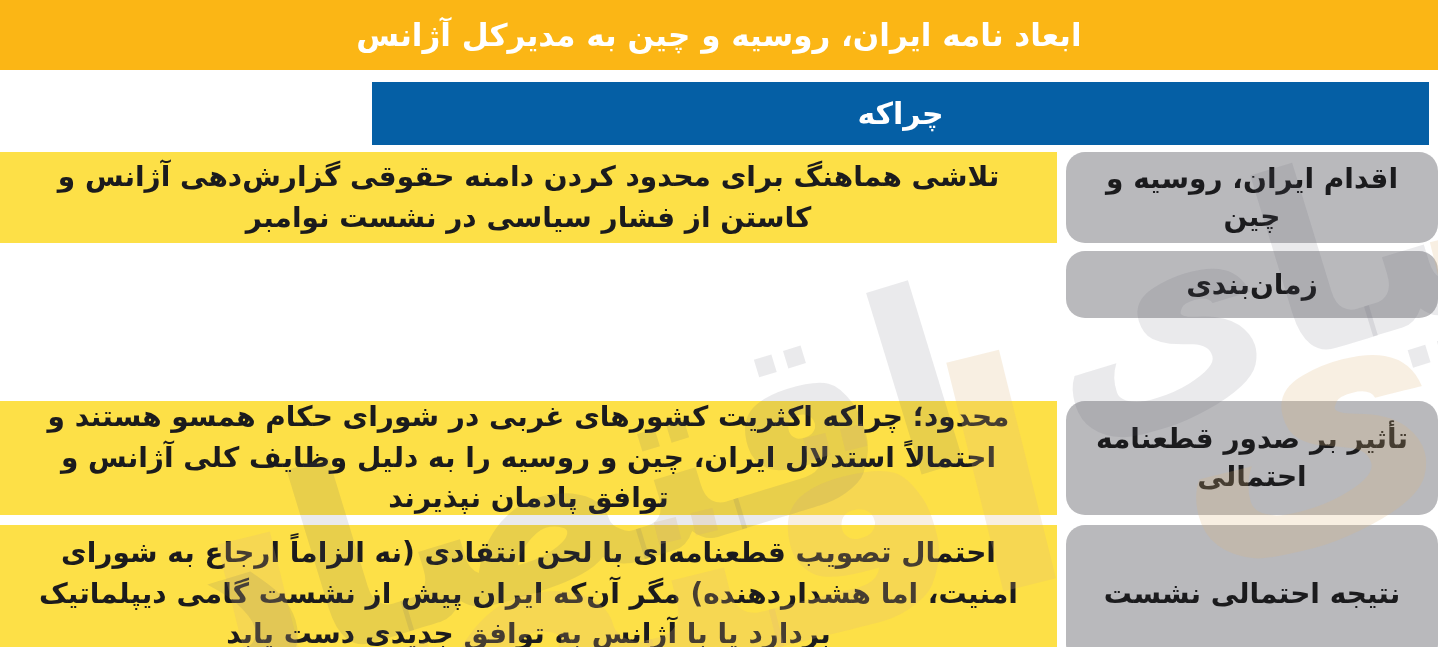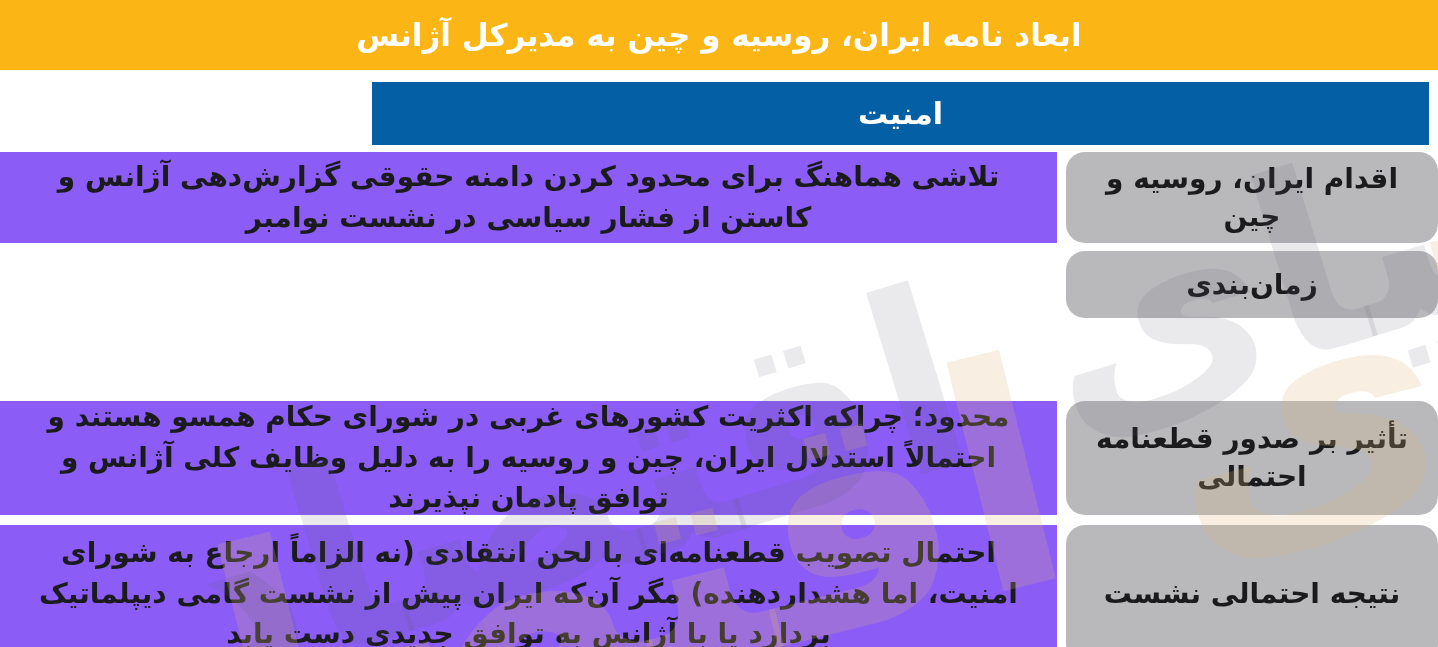--- a/index.html
+++ b/index.html
@@ -50,21 +50,21 @@
   .ctx { flex: 0 0 372px; width: 372px; }
   .interp { flex: 0 0 1057px; width: 1057px; padding: 0 38px; }
   .header-row { height: 63px; }
   .header-row .cell {
     background: #055FA5;
     color: #ffffff;
     font-size: 30px;
     font-weight: bold;
   }
   .data-row .interp {
-    background: #8b5cf6;
+    background: #fde047;
     color: #1b1b1d;
     font-size: 28px;
     font-weight: bold;
     line-height: 1.45;
   }
   .data-row .ctx {
     background: #B9B9BC;
     color: #1b1b1d;
     font-size: 28px;
     font-weight: bold;
@@ -108,21 +108,21 @@
   <div class="title-bar">
     <h1>ابعاد نامه ایران، روسیه و چین به مدیرکل آژانس</h1>
   </div>
 
   <div class="spacer-lg"></div>
 
   <div class="table">
 
     <div class="trow header-row">
       <div class="col-gap"></div>
-      <div class="cell interp">امنیت</div>
+      <div class="cell interp">چراکه</div>
     </div>
 
     <div class="row-gap g7"></div>
 
     <div class="trow data-row r1">
       <div class="cell ctx">اقدام ایران، روسیه و چین</div>
       <div class="col-gap"></div>
       <div class="cell interp">تلاشی هماهنگ برای محدود کردن دامنه حقوقی گزارش‌دهی آژانس و کاستن از فشار سیاسی در نشست نوامبر</div>
     </div>
 

